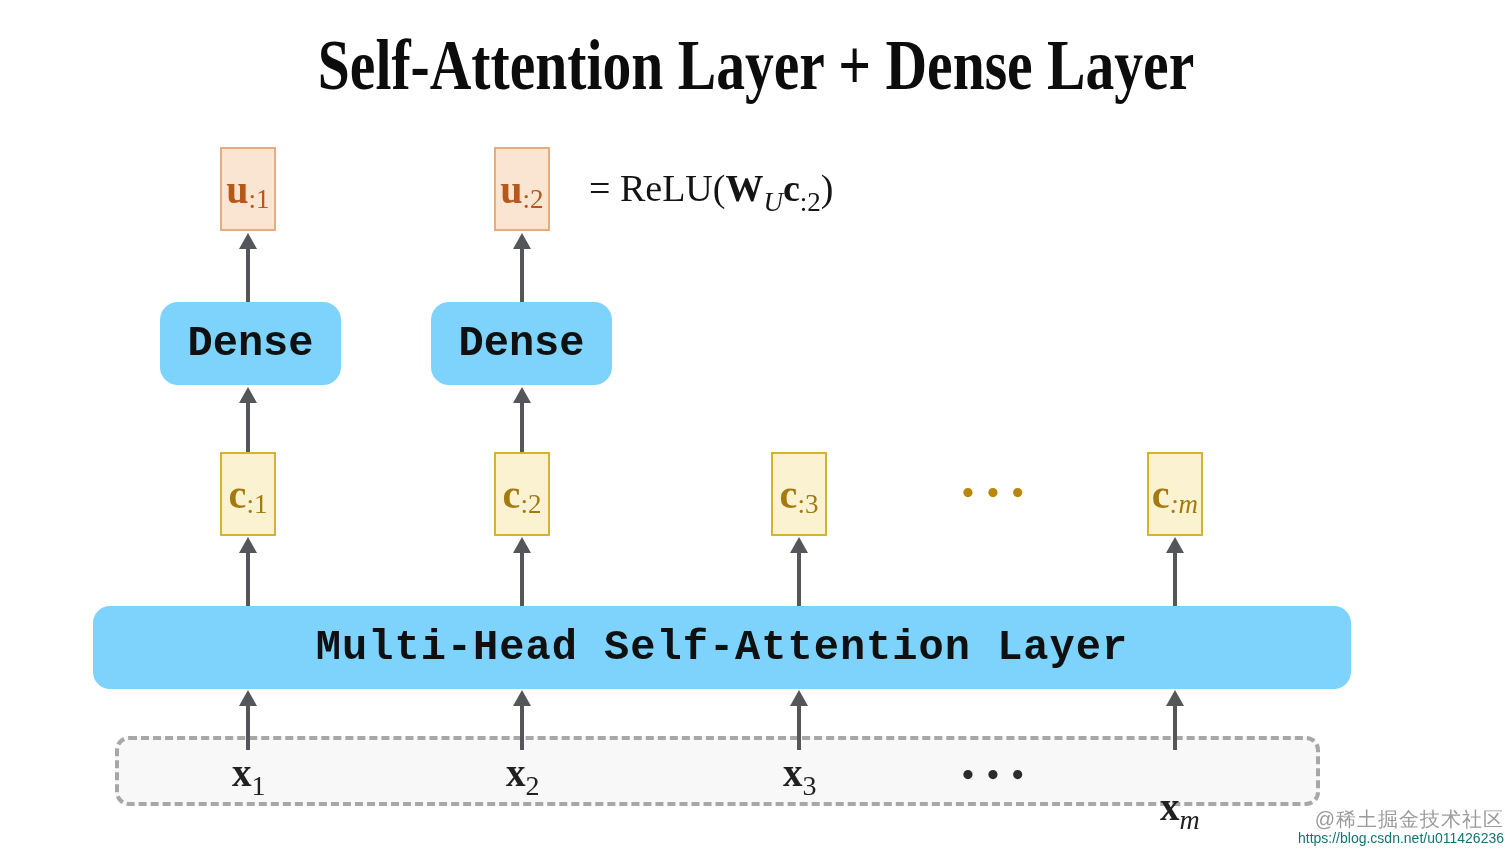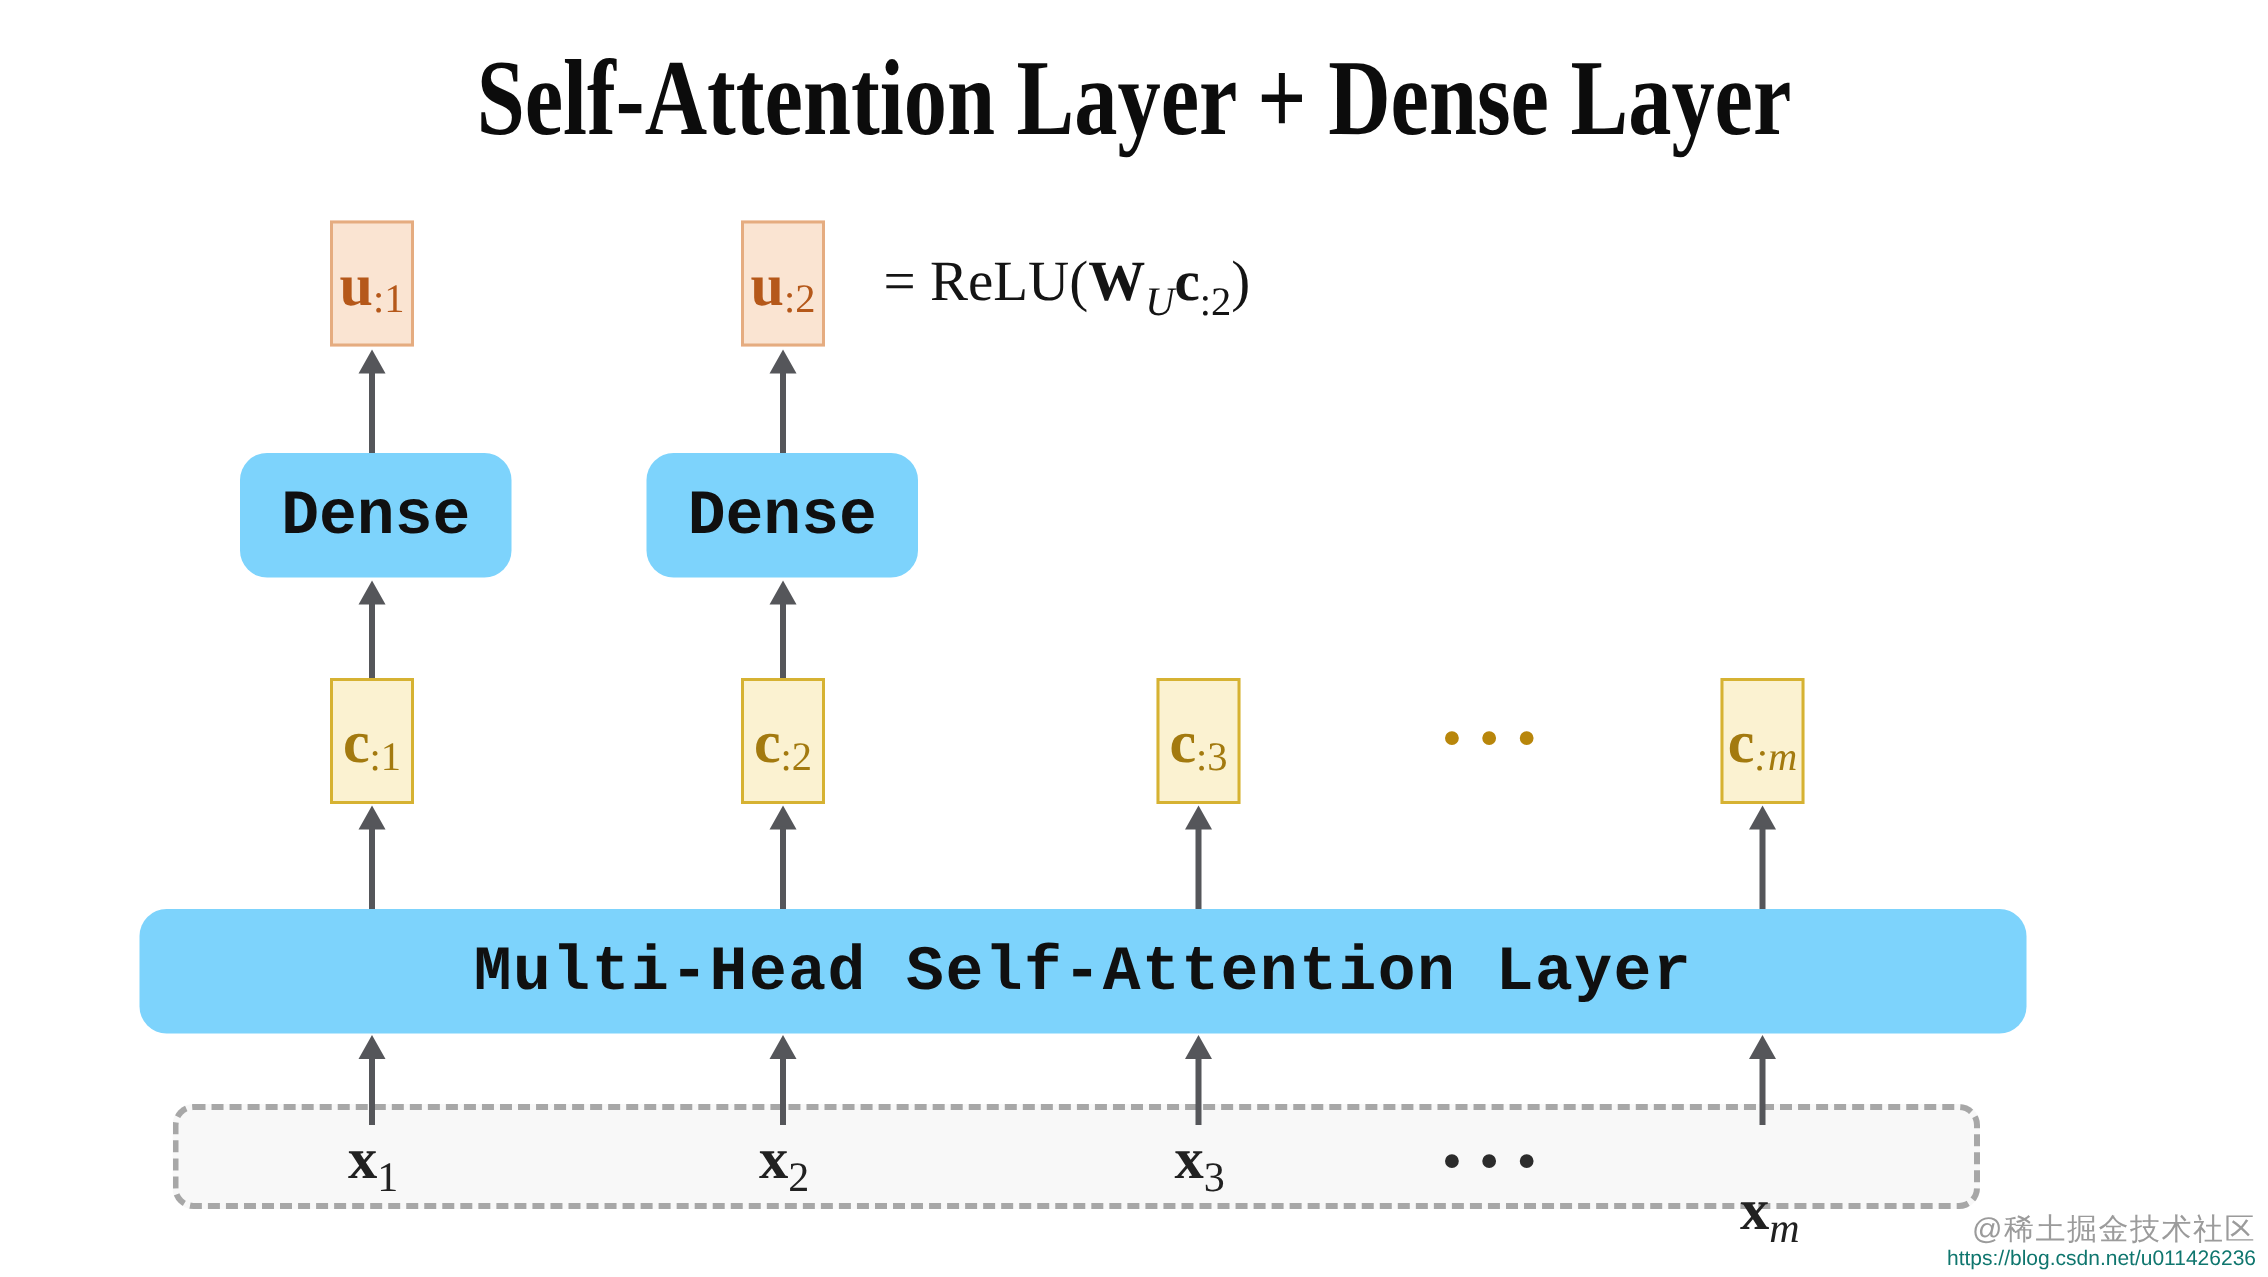--- a/index.html
+++ b/index.html
@@ -62,21 +62,21 @@
   .wm-1{top:806px;font-size:20px;color:#9b9b9b;letter-spacing:1px;}
   .wm-2{top:830px;font-size:14px;color:#0f766e;}
 </style>
 </head>
 <body>
 
 <div class="abs title">Self-Attention Layer + Dense Layer</div>
 
 <div class="abs dashed-box" style="left:115px;top:736px;"></div>
 
-<div class="abs gray-box mh" style="left:93px;top:606px;">
+<div class="abs gray-box mh" style="left:93px;top:606px;border-radius:17px;">
   <span>Multi-Head Self-Attention Layer</span>
 </div>
 
 <div class="abs gray-box dense" style="left:160px;top:302px;">
   <span>Dense</span>
 </div>
 <div class="abs gray-box dense" style="left:431px;top:302px;">
   <span>Dense</span>
 </div>
 

